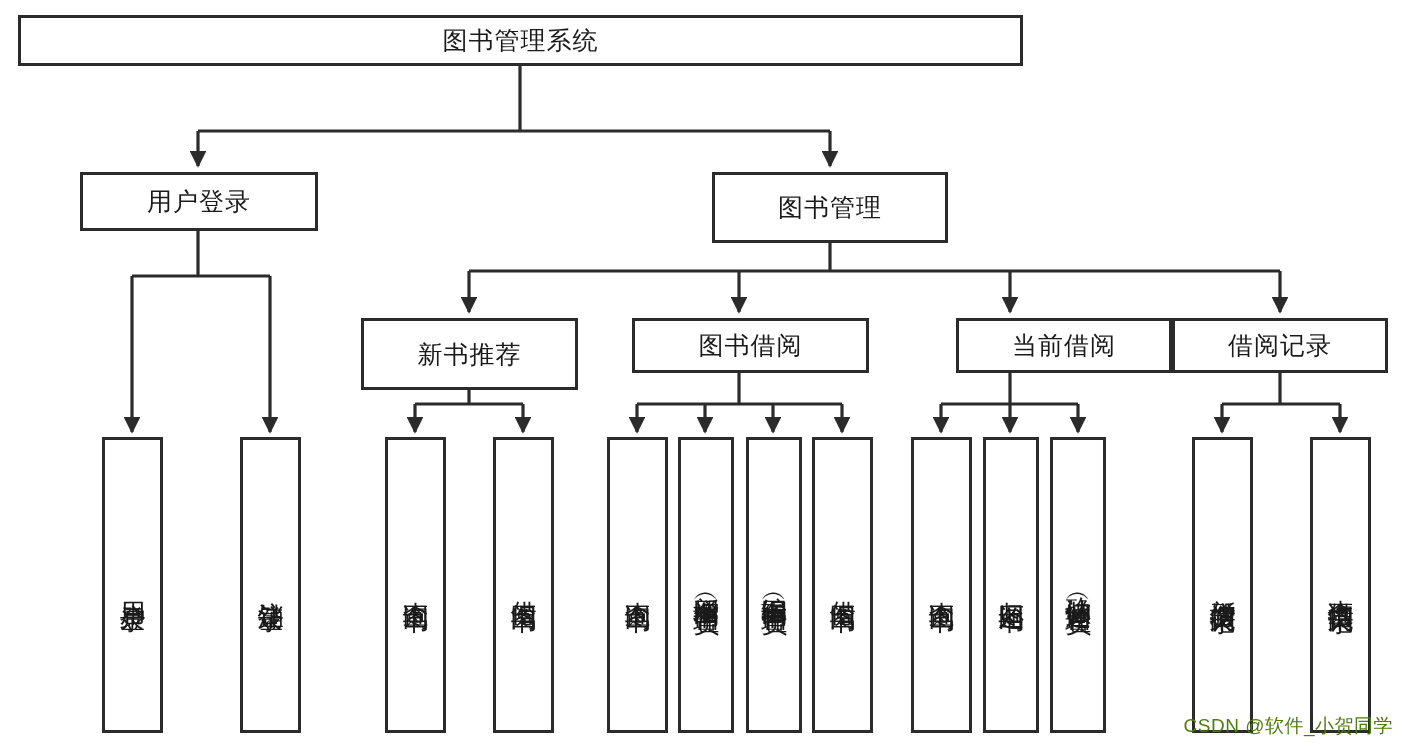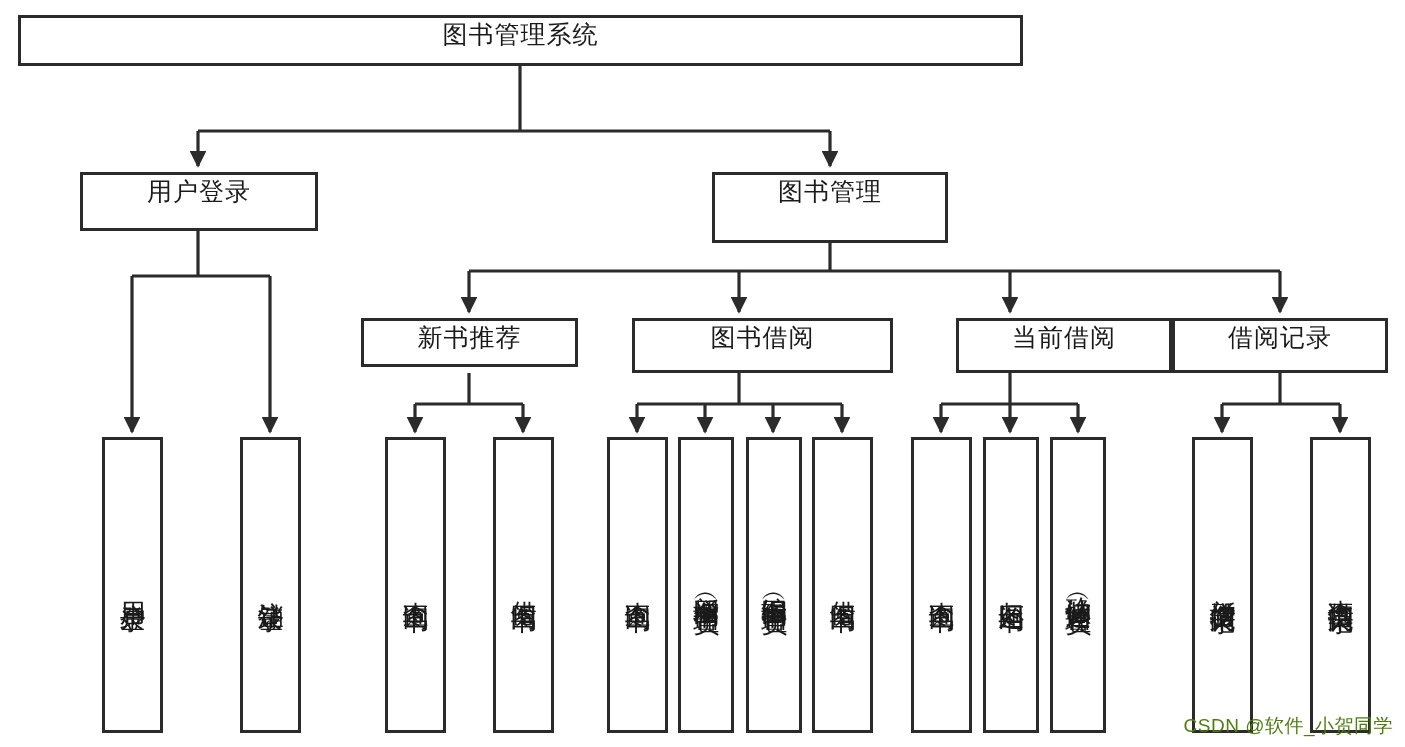--- a/index.html
+++ b/index.html
@@ -24,21 +24,21 @@
     width: 1405px;
     height: 747px;
     pointer-events: none;
   }
   .node {
     position: absolute;
     box-sizing: border-box;
     border: 3px solid #2b2b2b;
     background: #ffffff;
     display: flex;
-    align-items: flex-start;
+    align-items: center;
     justify-content: center;
     color: #1a1a1a;
     z-index: 2;
   }
   .node.horiz {
     font-size: 25px;
     letter-spacing: 1px;
   }
   .node.vert {
     border-width: 3px;
@@ -124,24 +124,24 @@
     <span>图书管理系统</span>
   </div>
 
   <div class="node horiz" style="left:80px; top:172px; width:238px; height:59px;">
     <span>用户登录</span>
   </div>
   <div class="node horiz" style="left:712px; top:172px; width:236px; height:71px;">
     <span>图书管理</span>
   </div>
 
-  <div class="node horiz" style="left:361px; top:318px; width:217px; height:49px;">
+  <div class="node horiz" style="left:361px; top:318px; width:217px; height:72px;">
     <span>新书推荐</span>
   </div>
-  <div class="node horiz" style="left:632px; top:318px; width:261px; height:55px;">
+  <div class="node horiz" style="left:632px; top:318px; width:237px; height:55px;">
     <span>图书借阅</span>
   </div>
   <div class="node horiz" style="left:956px; top:318px; width:216px; height:55px;">
     <span>当前借阅</span>
   </div>
   <div class="node horiz" style="left:1172px; top:318px; width:216px; height:55px;">
     <span>借阅记录</span>
   </div>
 
   <div class="node vert" style="left:102px; top:437px; width:61px; height:296px;">

